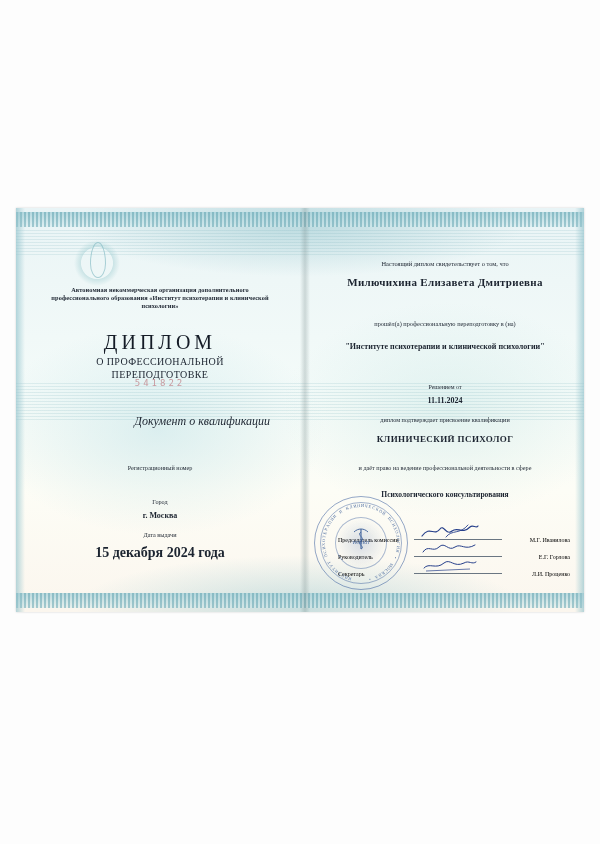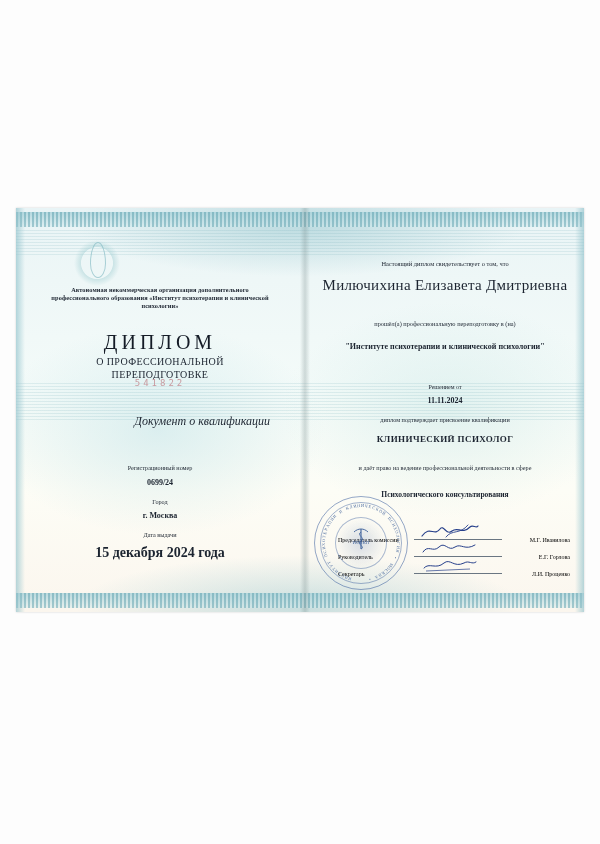--- a/index.html
+++ b/index.html
@@ -155,21 +155,21 @@
     text-align: center; font-size: 14px; font-weight: bold;
   }
 
   
   #intro {
     left: 304px; top: 52px; width: 250px;
     text-align: center; font-size: 6.4px;
   }
   #holder-name {
     left: 304px; top: 68px; width: 250px;
-    text-align: center; font-size: 15px; font-weight: normal; letter-spacing: .3px;
+    text-align: center; font-size: 11px; font-weight: bold; letter-spacing: .3px;
   }
   #passed-label {
     left: 304px; top: 112px; width: 250px;
     text-align: center; font-size: 6.3px;
   }
   #program-name {
     left: 304px; top: 134px; width: 250px;
     text-align: center; font-size: 8px; font-weight: bold;
   }
   #decision-label {
@@ -299,21 +299,20 @@
     <div class="fold"></div>
     <div class="rosette"></div>
 
     <div class="t" id="org-name">Автономная некоммерческая организация дополнительного профессионального образования «Институт психотерапии и клинической психологии»</div>
     <div class="t" id="diploma-title">ДИПЛОМ</div>
     <div class="t" id="diploma-subtitle">О ПРОФЕССИОНАЛЬНОЙ ПЕРЕПОДГОТОВКЕ</div>
     <div class="t" id="serial">541822</div>
     <div class="t" id="doc-kind">Документ о квалификации</div>
 
     <div class="t" id="reg-label">Регистрационный номер</div>
-    <div class="t" id="reg-number">0699/24</div>
     <div class="t" id="city-label">Город</div>
     <div class="t" id="city-value">г. Москва</div>
     <div class="t" id="date-label">Дата выдачи</div>
     <div class="t" id="date-value">15 декабря 2024 года</div>
 
     <div class="t" id="intro">Настоящий диплом свидетельствует о том, что</div>
     <div class="t" id="holder-name">Милючихина Елизавета Дмитриевна</div>
     <div class="t" id="passed-label">прошёл(а) профессиональную переподготовку в (на)</div>
     <div class="t" id="program-name">"Институте психотерапии и клинической психологии"</div>
     <div class="t" id="decision-label">Решением от</div>

